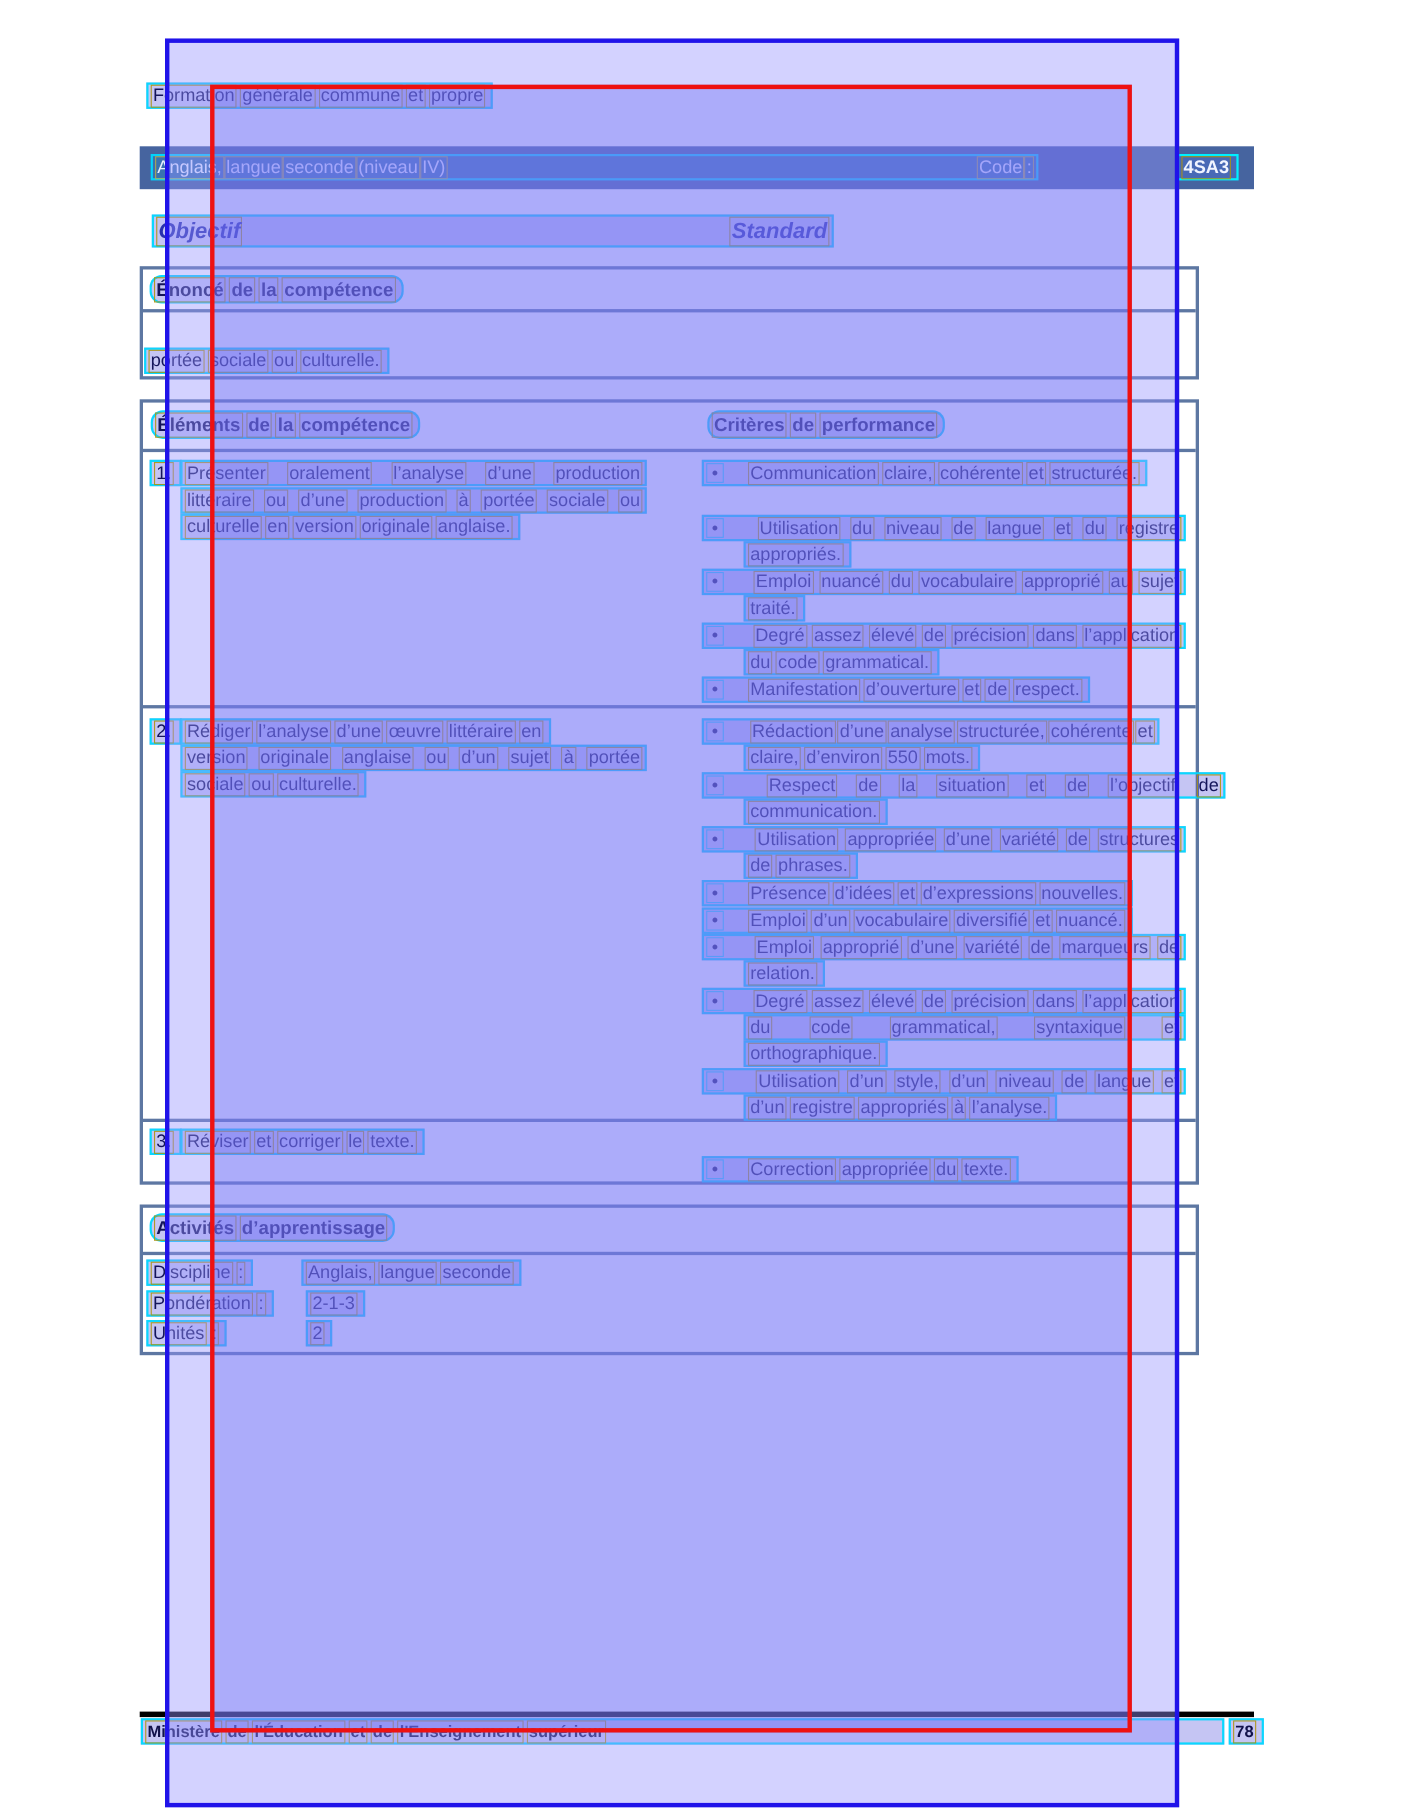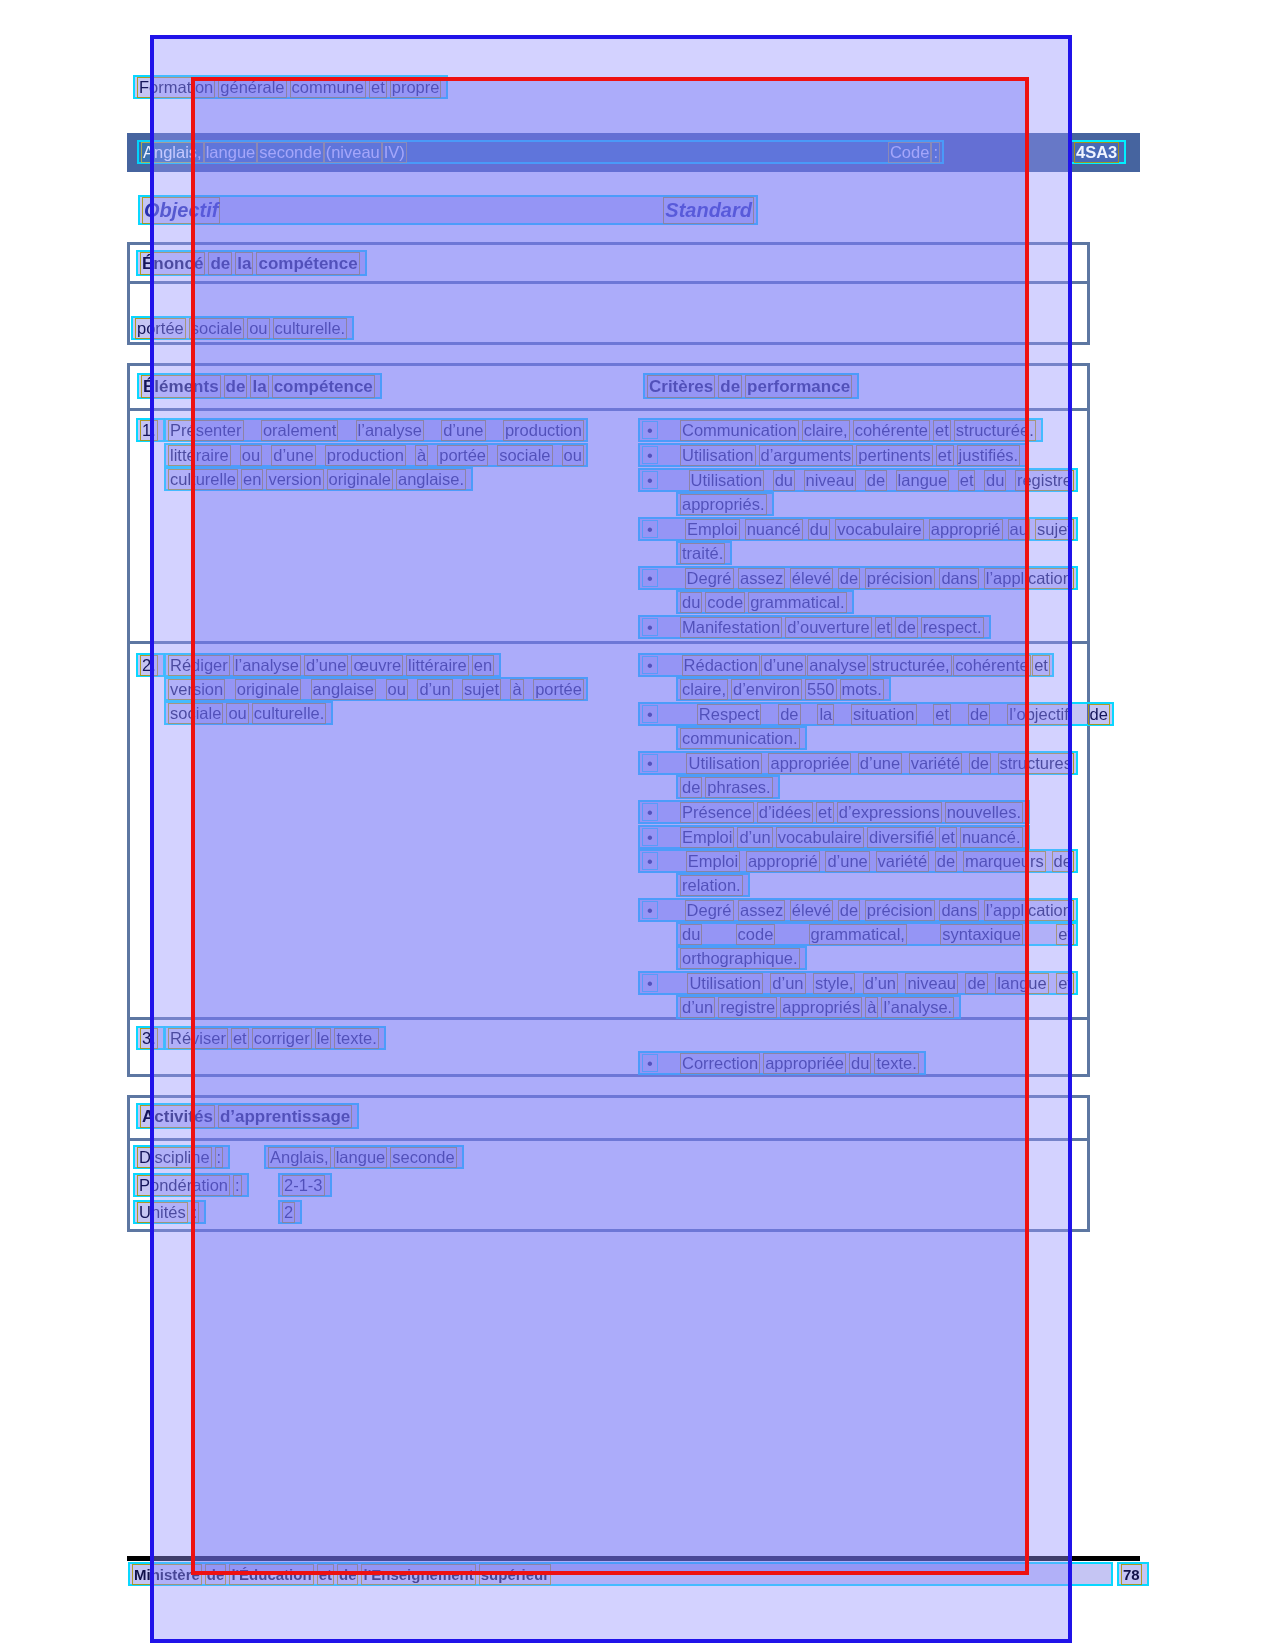--- a/index.html
+++ b/index.html
@@ -12,21 +12,21 @@
   .tbl { position:absolute; left:127px; width:963px; border:3px solid #5d77a2; box-sizing:border-box; background:transparent; }
   .hdiv { position:absolute; left:130px; width:957px; height:3px; background:#5d77a2; }
   .rule { position:absolute; left:127px; top:1556px; width:1013px; height:5px; background:#000000; }
   
   .line {
     position:absolute; height:24px; box-sizing:border-box; padding:0 2px;
     border:2px solid rgba(0,216,255,.95); background:rgba(64,64,215,.30);
     color:#15155a; font-size:16.5px; line-height:19px; white-space:nowrap;
   }
   .w { display:inline-block; border:1px solid rgba(173,146,13,.9); padding:0 1px; margin-right:3px; }
-  .b { font-weight:bold; }
+  .b { font-weight:bold;border-radius:11px; }
   .h26 { height:26px; font-size:17px; line-height:21px; }
   .flexline, .just { display:flex; justify-content:space-between; align-items:center; }
   .just .w, .flexline .w { margin-right:0; }
   .bullet::before {
     content:"\2022"; display:inline-block; width:14px; text-align:center;
     border:1px solid rgba(0,216,255,.8); margin-right:22px; color:#1b1b66; line-height:16px;
   }
   .just.bullet::before { flex:0 0 14px; }
   .bar-line { background:rgba(0,180,255,.18); color:#e9efff; }
   .bar-line .w { border-color:rgba(200,180,60,.8); }
@@ -87,21 +87,20 @@
       <span class="w">d’une</span>
       <span class="w">production</span>
       <span class="w">à</span>
       <span class="w">portée</span>
       <span class="w">sociale</span>
       <span class="w">ou</span>
     </div>
   <div class="line ocr" style="left:164px;top:467px"><span class="w">culturelle</span><span class="w">en</span><span class="w">version</span><span class="w">originale</span><span class="w">anglaise.</span></div>
 
   <div class="line ocr bullet" style="left:638px;top:418px"><span class="w">Communication</span><span class="w">claire,</span><span class="w">cohérente</span><span class="w">et</span><span class="w">structurée.</span></div>
-  <div class="line ocr bullet" style="left:638px;top:443px"><span class="w">Utilisation</span><span class="w">d’arguments</span><span class="w">pertinents</span><span class="w">et</span><span class="w">justifiés.</span></div>
   <div class="line ocr bullet just" style="left:638px;top:468px;width:440px">
       <span class="w">Utilisation</span>
       <span class="w">du</span>
       <span class="w">niveau</span>
       <span class="w">de</span>
       <span class="w">langue</span>
       <span class="w">et</span>
       <span class="w">du</span>
       <span class="w">registre</span>
     </div>
@@ -211,21 +210,21 @@
       <span class="w">et</span>
     </div>
   <div class="line ocr" style="left:676px;top:995px"><span class="w">d’un</span><span class="w">registre</span><span class="w">appropriés</span><span class="w">à</span><span class="w">l’analyse.</span></div>
 
   <div class="line ocr" style="left:136px;top:1026px"><span class="w">3.</span></div>
   <div class="line ocr" style="left:164px;top:1026px"><span class="w">Réviser</span><span class="w">et</span><span class="w">corriger</span><span class="w">le</span><span class="w">texte.</span></div>
   <div class="line ocr bullet" style="left:638px;top:1051px"><span class="w">Correction</span><span class="w">appropriée</span><span class="w">du</span><span class="w">texte.</span></div>
 
   <div class="line ocr b h26" style="left:136px;top:1103px"><span class="w">Activités</span><span class="w">d’apprentissage</span></div>
   <div class="line ocr" style="left:133px;top:1145px"><span class="w">Discipline</span><span class="w">:</span></div>
-  <div class="line ocr" style="left:264px;top:1145px"><span class="w">Anglais,</span><span class="w">langue</span><span class="w">seconde</span></div>
+  <div class="line ocr" style="left:274px;top:1145px"><span class="w">Anglais,</span><span class="w">langue</span><span class="w">seconde</span></div>
   <div class="line ocr" style="left:133px;top:1173px"><span class="w">Pondération</span><span class="w">:</span></div>
   <div class="line ocr" style="left:278px;top:1173px"><span class="w">2-1-3</span></div>
   <div class="line ocr" style="left:133px;top:1200px"><span class="w">Unités</span><span class="w">:</span></div>
   <div class="line ocr" style="left:278px;top:1200px"><span class="w">2</span></div>
 
   <div class="line footer-line" style="left:128px;top:1562px;width:985px">
     <span class="ocr"><span class="w">Ministère</span><span class="w">de</span><span class="w">l'Éducation</span><span class="w">et</span><span class="w">de</span><span class="w">l'Enseignement</span><span class="w">supérieur</span></span>
   </div>
   <div class="line ocr footer-line" style="left:1117px;top:1562px"><span class="w">78</span></div>
 

